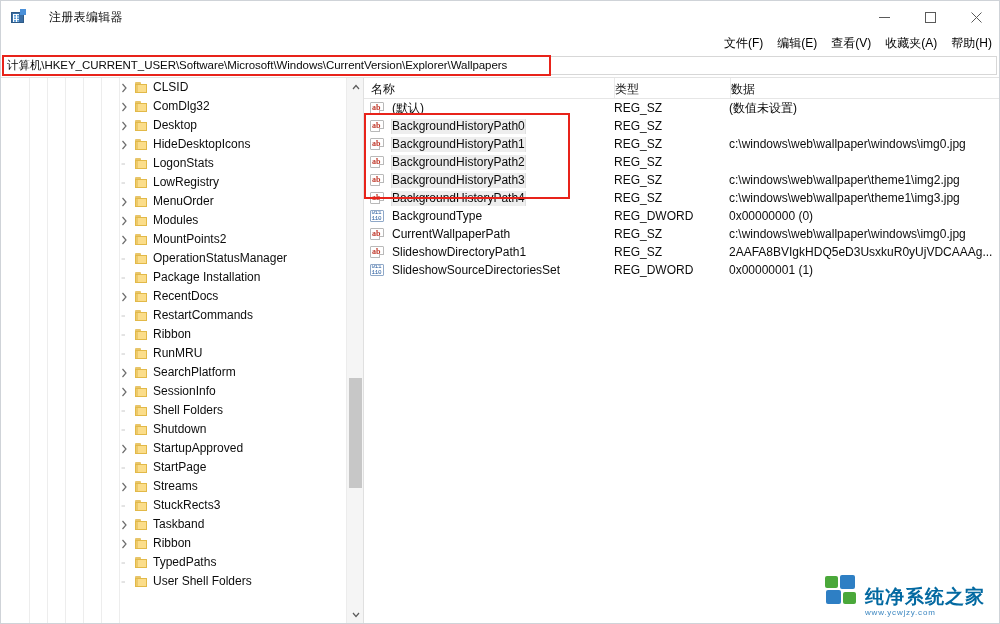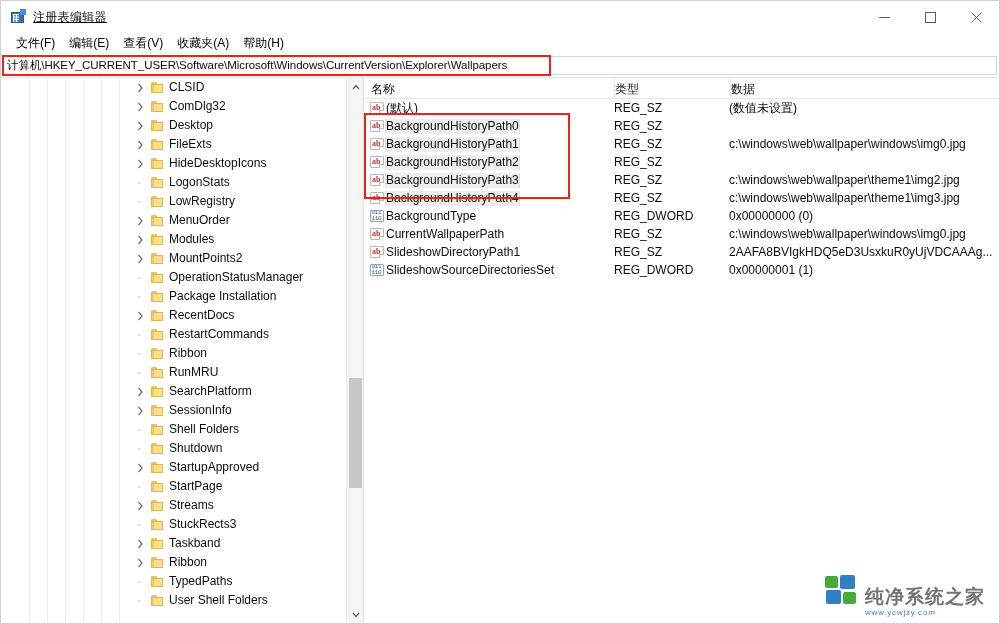--- a/index.html
+++ b/index.html
@@ -35,22 +35,21 @@
     min-height: 32px;
     background: #ffffff;
     display: flex;
     align-items: center;
     position: relative;
   }
   #title-left {
     display: flex;
     align-items: center;
     padding-left: 9px;
-    gap: 7px;
-    text-decoration: underline;
+    gap: 23px;
   }
   .app-icon {
     width: 16px;
     height: 16px;
     position: relative;
     flex: 0 0 auto;
   }
   .app-icon .ai-bg {
     position: absolute;
     left: 1px; top: 3px;
@@ -100,20 +99,21 @@
   .win-btn svg { display: block; }
 
   
   #menubar {
     height: 22px;
     min-height: 22px;
     display: flex;
     align-items: center;
     padding-left: 8px;
     background: #ffffff;
+    justify-content: flex-end;
   }
   .menu-item {
     font-size: 12px;
     color: #000000;
     padding: 2px 7px 3px 7px;
     white-space: nowrap;
     cursor: default;
   }
 
   
@@ -181,21 +181,20 @@
   .guide {
     position: absolute;
     top: 0; bottom: 0;
     width: 1px;
     background: #ededed;
   }
   #tree-list {
     position: absolute;
     left: 0; top: 0; right: 17px; bottom: 0;
     overflow: hidden;
-    padding-left: 16px;
   }
   .tree-row {
     height: 19px;
     display: flex;
     align-items: center;
     font-size: 12px;
     color: #0c0c0c;
     white-space: nowrap;
     cursor: default;
     position: relative;
@@ -307,21 +306,21 @@
     color: #0c0c0c;
     white-space: nowrap;
     cursor: default;
   }
   .value-row .vname {
     width: 250px;
     box-sizing: border-box;
     display: flex;
     align-items: center;
     padding-left: 6px;
-    gap: 2px;
+    gap: 8px;
     overflow: hidden;
   }
   .value-row .vtype { width: 115px; box-sizing: border-box; }
   .value-row .vdata {
     flex: 1;
     box-sizing: border-box;
     overflow: hidden;
     text-overflow: ellipsis;
   }
   .vname .nm { line-height: 15px; }
@@ -413,21 +412,21 @@
     border-radius: 2px;
   }
   #wm-mark .b1 { left: 0;  top: 1px;  width: 13px; height: 12px; background: #4aa83a; }
   #wm-mark .b2 { left: 15px; top: 0;  width: 15px; height: 14px; background: #2e7fc4; }
   #wm-mark .b3 { left: 1px; top: 15px; width: 15px; height: 14px; background: #2e7fc4; }
   #wm-mark .b4 { left: 18px; top: 17px; width: 13px; height: 12px; background: #4aa83a; }
   #wm-text { display: flex; flex-direction: column; line-height: 1; }
   #wm-cn {
     font-size: 19px;
     font-weight: bold;
-    color: #737373;
+    color: #0369a1;
     letter-spacing: 1px;
     font-family: "DejaVu Sans", sans-serif;
     margin-top: 24px;
   }
   #wm-url {
     font-size: 8px;
     color: #3b86c0;
     letter-spacing: 0.8px;
     margin-top: 3px;
     font-family: "Liberation Sans", sans-serif;
@@ -547,36 +546,20 @@
                 <path d="M1.5,1 L5,5 L1.5,9" stroke="#6d6d6d" stroke-width="1.2" fill="none"></path>
               </svg>
             </span>
             <span class="folder">
               <span class="folder-glyph">
                 <span class="tab"></span>
                 <span class="body"></span>
                 <span class="spine"></span>
               </span>
             </span>
-            <span class="label">FileExts</span>
-          </div>
-          <div class="tree-row">
-            <span class="indent"></span>
-            <span class="twisty">
-              <svg width="7" height="10" viewBox="0 0 7 10">
-                <path d="M1.5,1 L5,5 L1.5,9" stroke="#6d6d6d" stroke-width="1.2" fill="none"></path>
-              </svg>
-            </span>
-            <span class="folder">
-              <span class="folder-glyph">
-                <span class="tab"></span>
-                <span class="body"></span>
-                <span class="spine"></span>
-              </span>
-            </span>
             <span class="label">HideDesktopIcons</span>
           </div>
           <div class="tree-row">
             <span class="indent"></span>
             <span class="twisty">
               <svg width="7" height="10" viewBox="0 0 7 10">
                 <path d="M0.5,5 L4,5" stroke="#c8c8c8" stroke-width="1" fill="none"></path>
               </svg>
             </span>
             <span class="folder">

